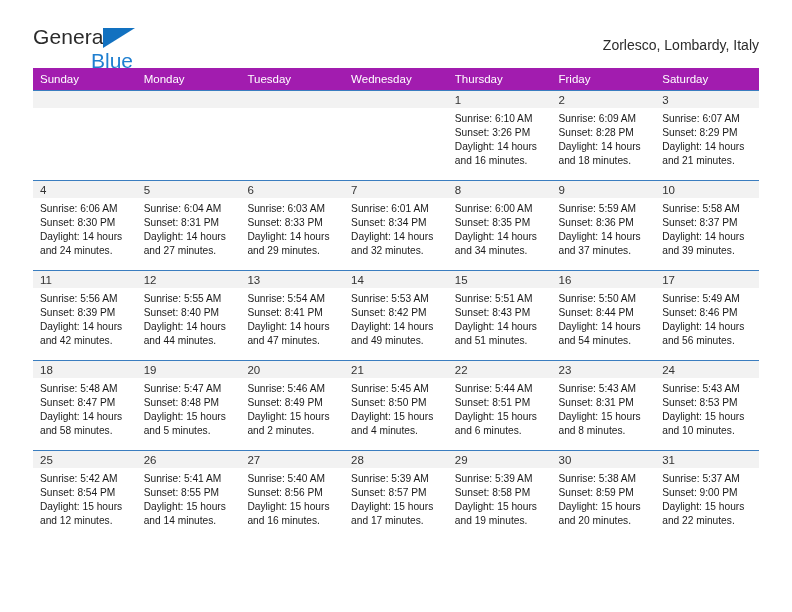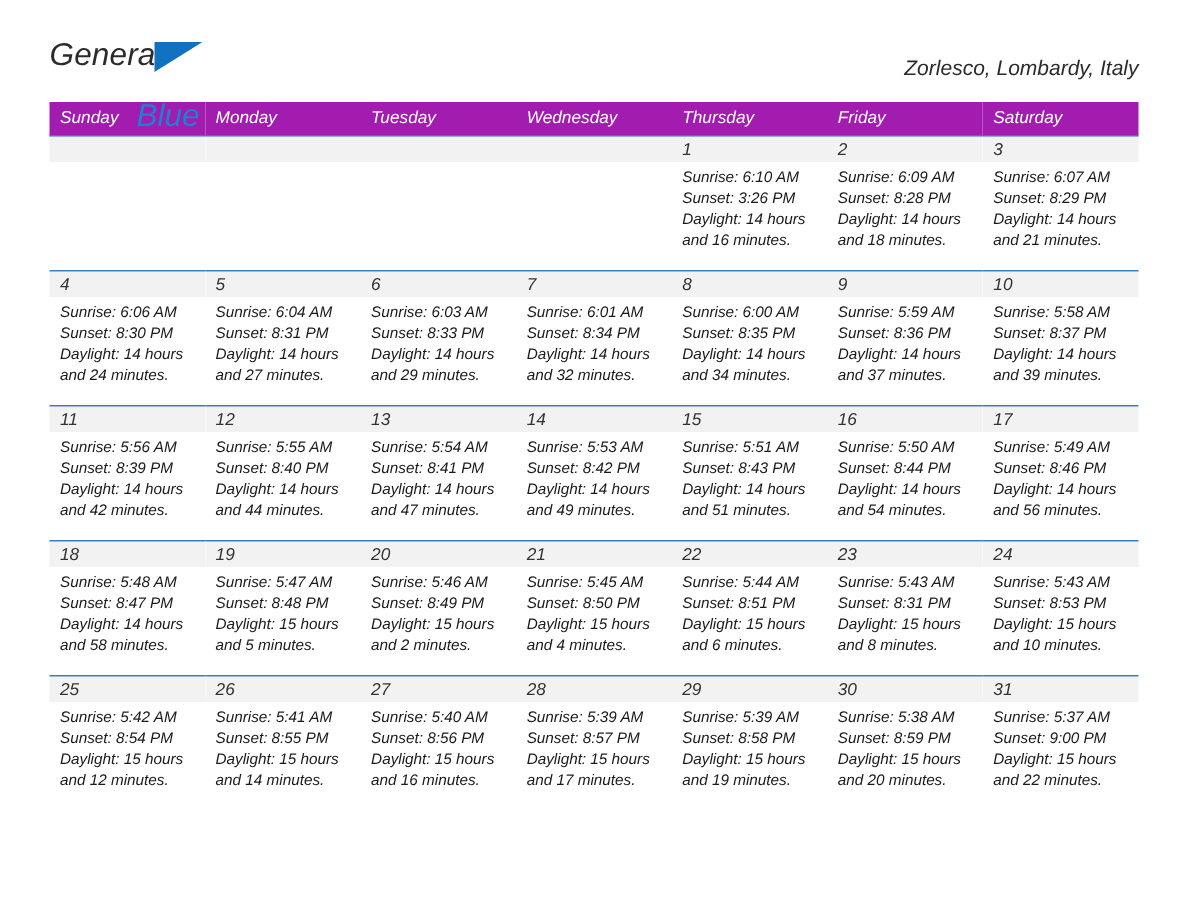--- a/index.html
+++ b/index.html
@@ -13,21 +13,20 @@
     font-family: "Liberation Sans", sans-serif;
     color: #1a1a1a;
     overflow: hidden;
   }
   .page {
     position: relative;
     width: 792px;
     height: 612px;
     box-sizing: border-box;
     padding: 0 33px;
-    font-style: italic;
   }
 
   
   .header {
     display: flex;
     justify-content: space-between;
     align-items: flex-start;
     height: 68px;
     padding-top: 26px;
     box-sizing: border-box;
@@ -52,21 +51,21 @@
     width: 0;
     height: 0;
     border-left: 32px solid #1271c0;
     border-bottom: 20px solid transparent;
   }
   .brand-blue {
     font-size: 21px;
     color: #1f7fd0;
     display: block;
     margin-left: 58px;
-    margin-top: 18px;
+    margin-top: 1px;
   }
   .title-block {
     text-align: right;
     padding-top: 2px;
   }
   .cal-title {
     font-size: 25px;
     color: #2b2b2b;
     line-height: 30px;
     font-weight: normal;

